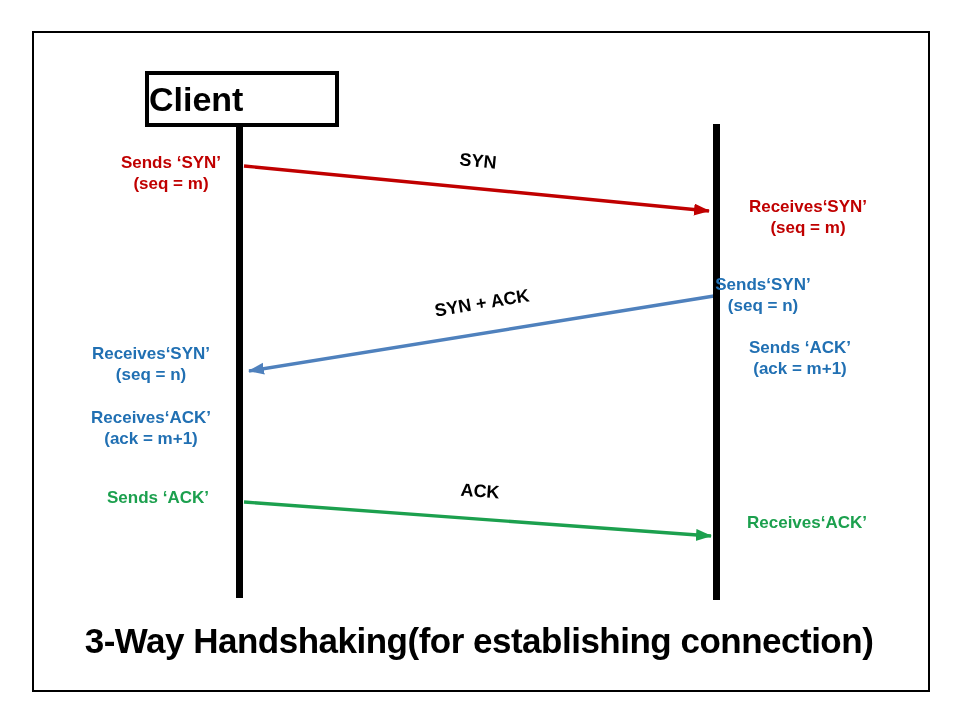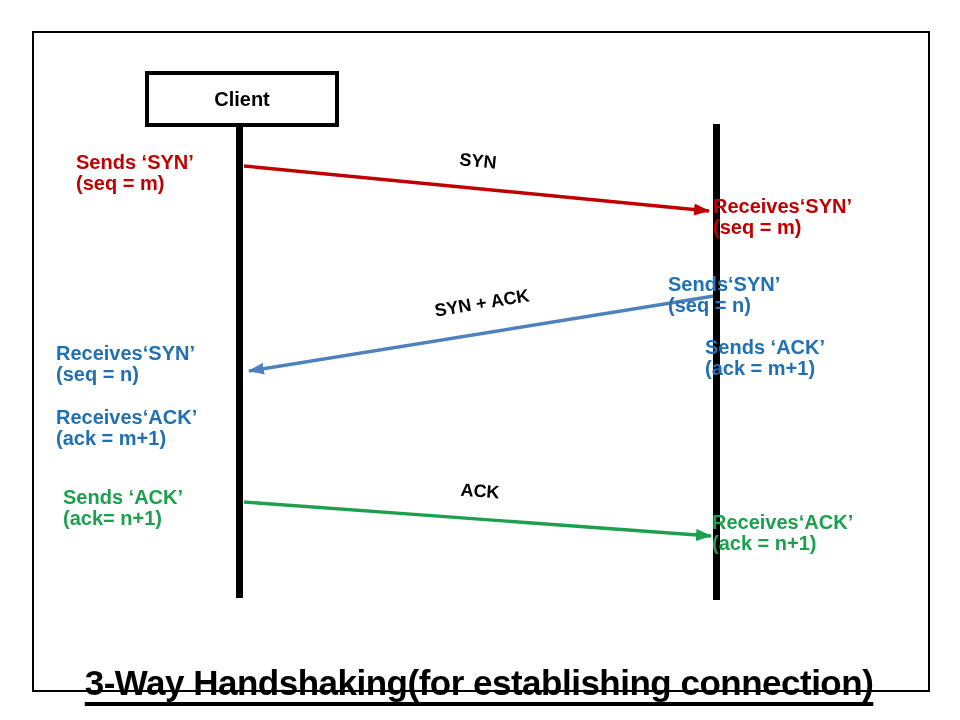--- a/index.html
+++ b/index.html
@@ -3,46 +3,45 @@
 <meta charset="utf-8">
 <style>
   html,body{margin:0;padding:0;background:#fff;}
   #stage{
     position:relative;width:960px;height:720px;background:#ffffff;overflow:hidden;
     font-family:"Liberation Sans","DejaVu Sans",sans-serif;font-weight:bold;color:#000;
   }
   .frame{position:absolute;left:32px;top:31px;width:894px;height:657px;border:2px solid #000;}
   .actor-box{
     position:absolute;top:71px;height:48px;border:4px solid #000;background:#fff;
-    display:flex;align-items:center;justify-content:center;
-    font-size:20px;letter-spacing:0px;z-index:3;
+    display:flex;align-items:center;
+    font-size:34px;letter-spacing:0px;z-index:3;
   }
   #client-box{left:145px;width:186px;}
   #server-box{left:621px;width:188px;}
   .lifeline{position:absolute;width:7px;background:#000;z-index:2;}
   #client-lifeline{left:236px;top:123px;height:475px;}
   #server-lifeline{left:713px;top:124px;height:476px;}
   #arrow-svg{position:absolute;left:0;top:0;width:960px;height:720px;z-index:1;}
   .note{
-    position:absolute;width:190px;
-    font-size:20px;line-height:21px;z-index:3;
+    position:absolute;width:190px;text-align:center;
+    font-size:17px;line-height:21px;z-index:3;
   }
   .msg-label{
     position:absolute;width:140px;text-align:center;color:#000;
     font-size:18px;z-index:3;
   }
   #syn-label{left:408px;top:151px;transform:rotate(5.5deg);}
   #synack-label{left:412px;top:293px;transform:rotate(-9.5deg);}
   #ack-label{left:410px;top:481px;transform:rotate(4deg);}
   .title{
     position:absolute;left:32px;top:621px;width:894px;text-align:center;
     font-size:35px;letter-spacing:-0.5px;
-    text-decoration:underline;text-decoration-thickness:4px;text-underline-offset:7px;
+    text-decoration-thickness:4px;text-underline-offset:7px;
     z-index:3;
-    margin-top:42px;
   }
 </style>
 </head>
 <body>
 
 <div id="stage">
 
   <div class="frame"></div>
 
   <div id="client-box" class="actor-box">
@@ -80,35 +79,33 @@
   <div class="note" style="left: 56px; top: 343px; color: rgb(33, 112, 179);">
     <div>Receives‘SYN’</div>
     <div>(seq = n)</div>
   </div>
   <div class="note" style="left: 56px; top: 407px; color: rgb(33, 112, 179);">
     <div>Receives‘ACK’</div>
     <div>(ack = m+1)</div>
   </div>
   <div class="note" style="left: 63px; top: 487px; color: rgb(28, 160, 78);">
     <div>Sends ‘ACK’</div>
-    <div>(ack= n+1)</div>
   </div>
 
   <div class="note" style="left: 713px; top: 196px; color: rgb(192, 0, 0);">
     <div>Receives‘SYN’</div>
     <div>(seq = m)</div>
   </div>
   <div class="note" style="left: 668px; top: 274px; color: rgb(33, 112, 179);">
     <div>Sends‘SYN’</div>
     <div>(seq = n)</div>
   </div>
   <div class="note" style="left: 705px; top: 337px; color: rgb(33, 112, 179);">
     <div>Sends ‘ACK’</div>
     <div>(ack = m+1)</div>
   </div>
   <div class="note" style="left: 712px; top: 512px; color: rgb(28, 160, 78);">
     <div>Receives‘ACK’</div>
-    <div>(ack = n+1)</div>
   </div>
 
   <div class="title">3-Way Handshaking(for establishing connection)</div>
 
 </div>
 
 </body></html>

